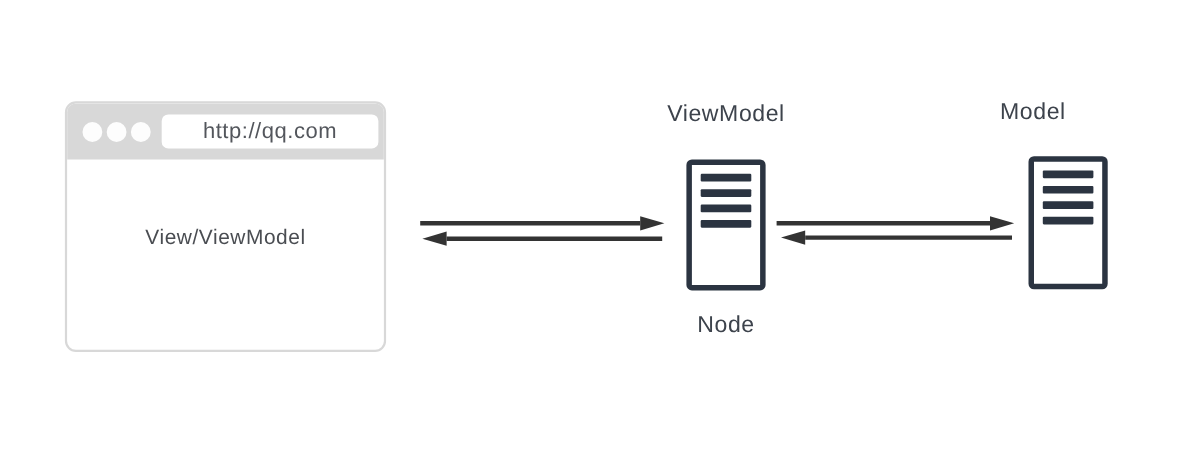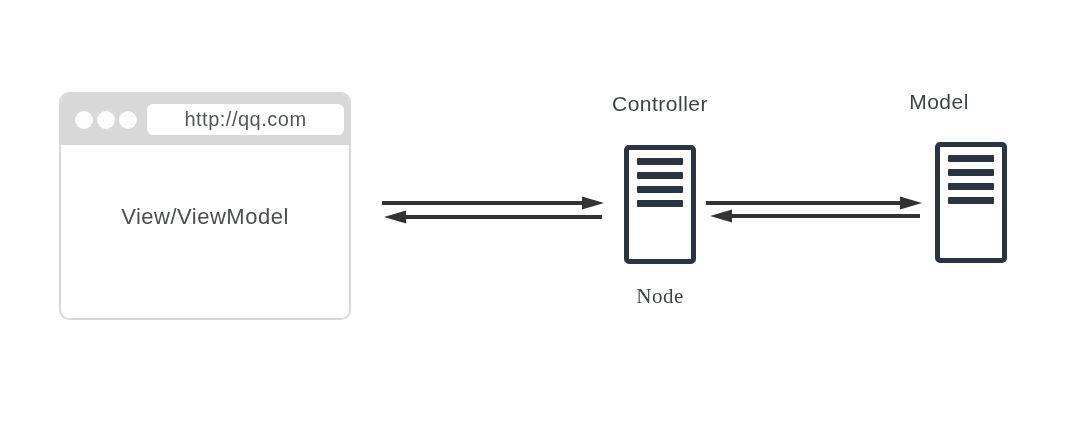--- a/index.html
+++ b/index.html
@@ -64,21 +64,21 @@
     letter-spacing: 0.5px;
     white-space: nowrap;
   }
   .browser-body {
     height: 144px;
     display: flex;
     align-items: center;
     justify-content: center;
   }
   .view-label {
-    font-size: 22px;
+    font-size: 19px;
     color: #4a4d52;
     letter-spacing: 0.5px;
   }
 
   
   .server {
     position: absolute;
     width: 72px;
     height: 119px;
     background: #ffffff;
@@ -102,21 +102,21 @@
   
   .label {
     position: absolute;
     transform: translateX(-50%);
     font-size: 21px;
     color: #3d434c;
     white-space: nowrap;
     letter-spacing: 0.5px;
   }
   .label-controller { left: 660px; top: 92px; }
-  .label-node       { left: 660px; top: 284px; font-family: Liberation Serif, serif; }
+  .label-node       { left: 660px; top: 284px; }
   .label-model      { left: 939px; top: 90px; }
   .label-backend    { left: 971px; top: 282px; }
 
   
   .arrows { position: absolute; }
   .arrows-left  { left: 380px; top: 194px; }
   .arrows-right { left: 704px; top: 196px; }
   .arrow-stroke { stroke: #333333; stroke-width: 4; }
   .arrow-fill   { fill: #333333; }
 </style>
@@ -145,21 +145,21 @@
     <g>
       <line class="arrow-stroke" x1="2" y1="9" x2="202" y2="9"></line>
       <polygon class="arrow-fill" points="202,2.5 224,9 202,15.5"></polygon>
     </g>
     <g>
       <line class="arrow-stroke" x1="222" y1="23" x2="26" y2="23"></line>
       <polygon class="arrow-fill" points="26,16.5 4,23 26,29.5"></polygon>
     </g>
   </svg>
 
-  <div class="label label-controller">Controller</div>
+  <div class="label label-controller">ViewModel</div>
   <div class="server server-node">
     <div class="bar"></div>
     <div class="bar"></div>
     <div class="bar"></div>
     <div class="bar"></div>
   </div>
   <div class="label label-node">Node</div>
 
   <svg class="arrows arrows-right" width="222" height="30" viewBox="0 0 222 30">
     <g>

